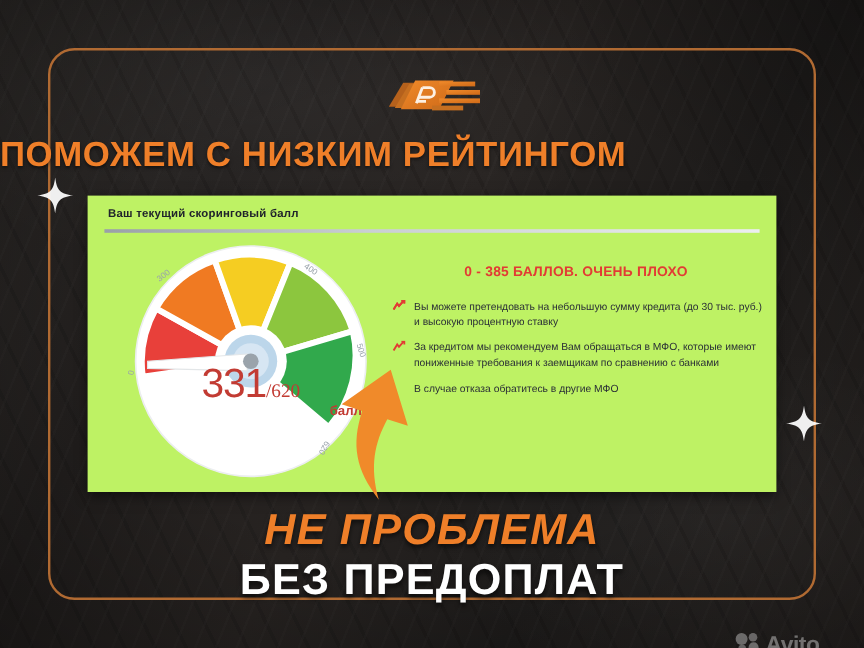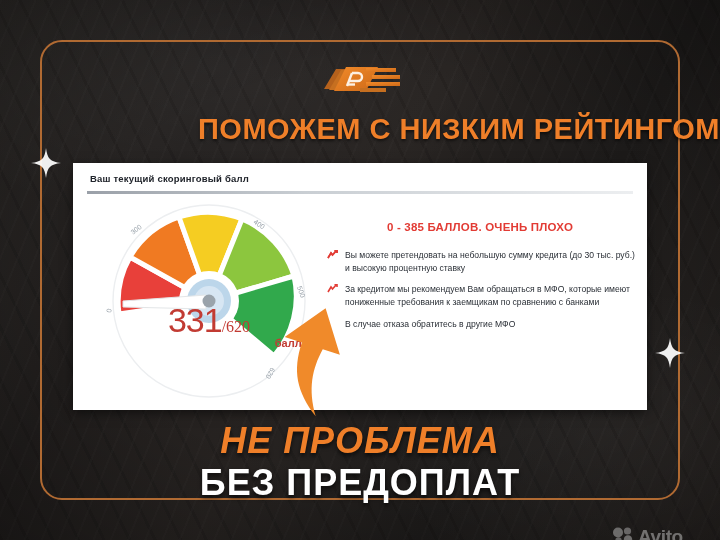--- a/index.html
+++ b/index.html
@@ -39,31 +39,31 @@
     box-sizing:border-box;
     pointer-events:none;
   }
 
   
   .logo{position:absolute;left:316px;top:55px;width:92px;height:48px;}
 
   
   .headline-top{
     position:absolute;left:0;top:113px;width:720px;
-    text-align:right;
+    text-align:left;
     font-size:29px;font-weight:bold;letter-spacing:.5px;
     color:#ef7f29;
     text-shadow:0 2px 3px rgba(0,0,0,.55);
     white-space:nowrap;
   }
 
   
   .card{
     position:absolute;left:73px;top:163px;width:574px;height:247px;
-    background:#ffffff;
+    background:#bef264;
     box-shadow:0 3px 10px rgba(0,0,0,.5);
     overflow:hidden;
   }
   .card-title{
     position:absolute;left:17px;top:10px;
     font-size:9.5px;font-weight:bold;color:#20242b;
     letter-spacing:.2px;
   }
   .card-rule{
     position:absolute;left:14px;top:28px;width:546px;height:3px;

